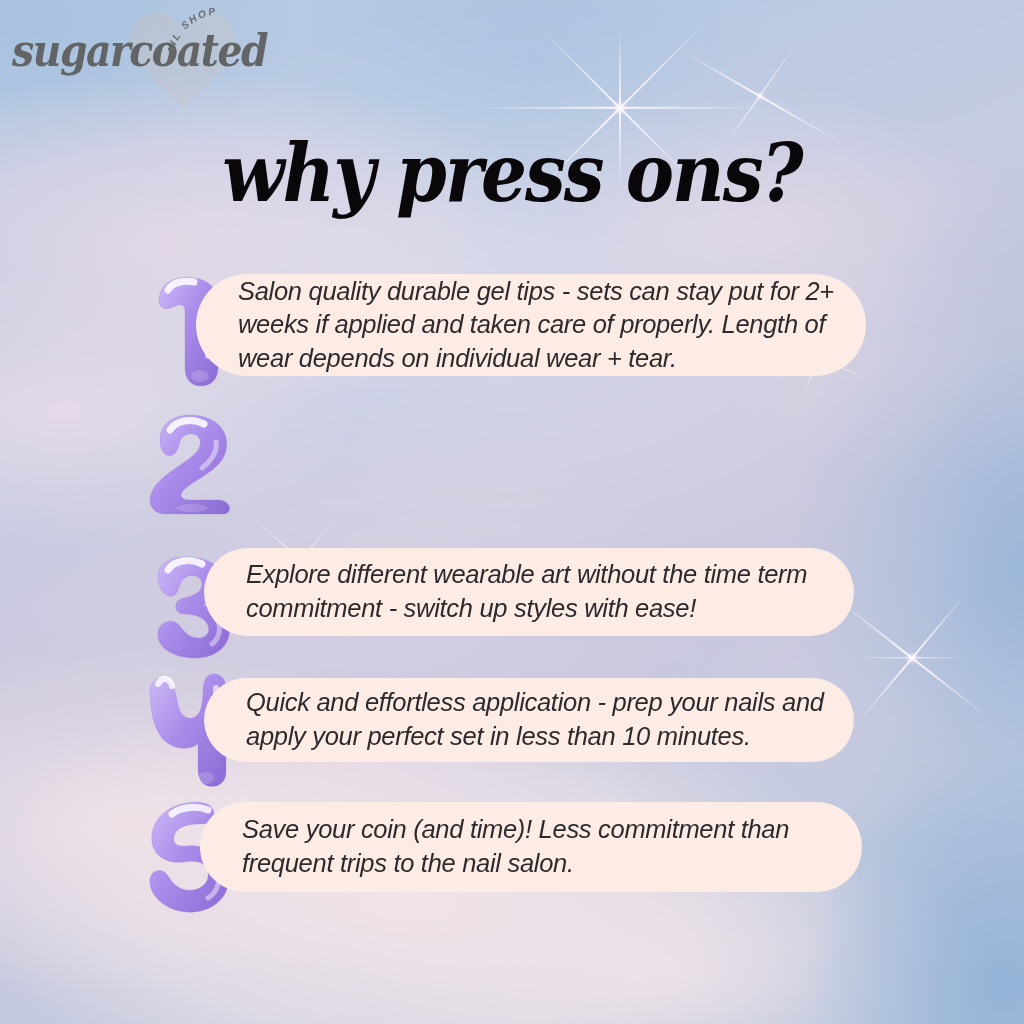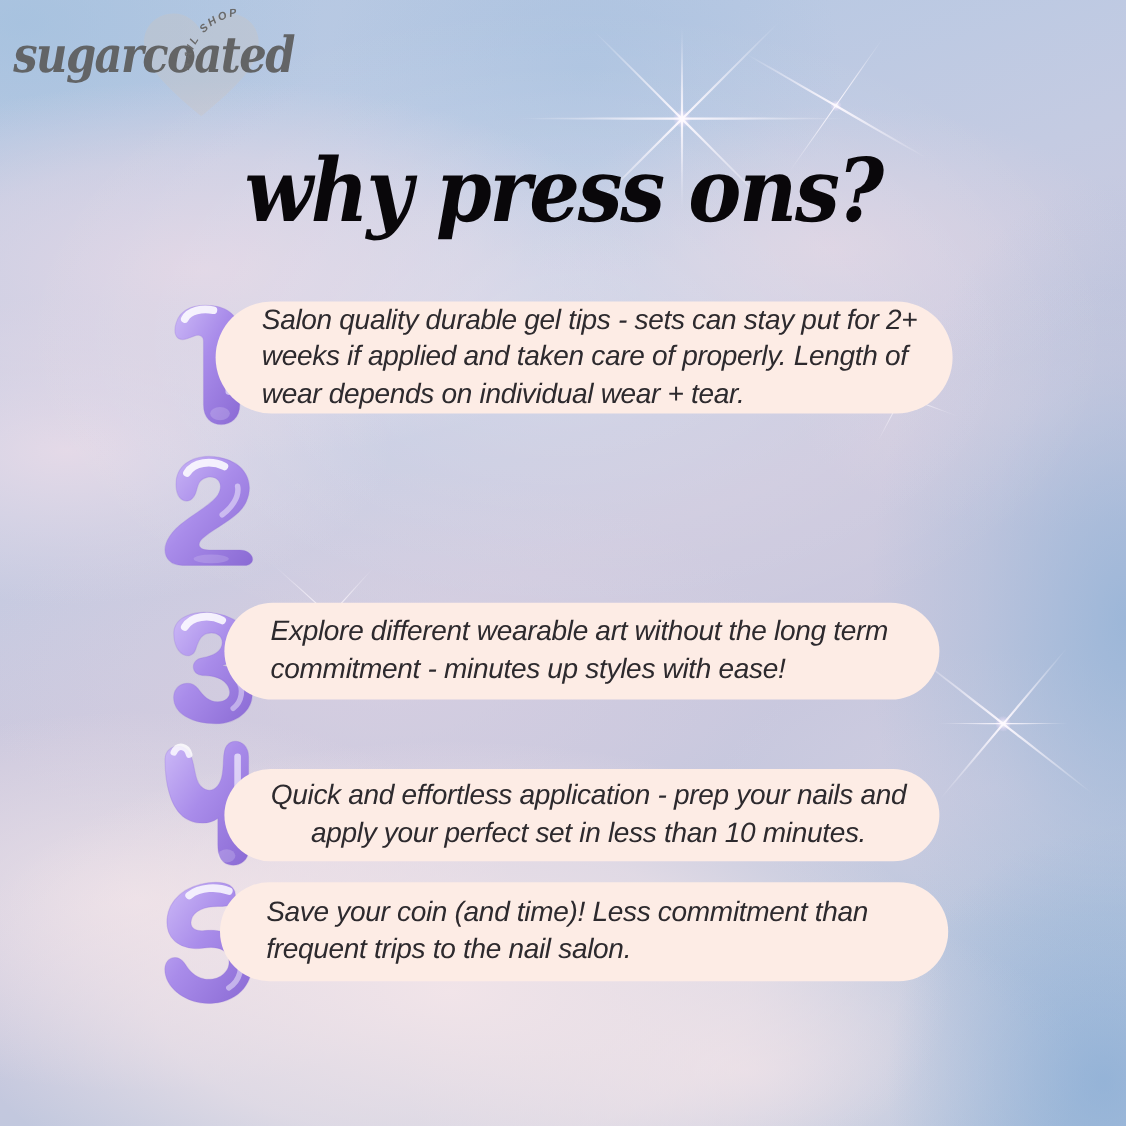--- a/index.html
+++ b/index.html
@@ -248,39 +248,39 @@
               <stop offset=".45" stop-color="#a98cea"></stop>
               <stop offset="1" stop-color="#8a6ad4"></stop>
           </linearGradient>
         </defs>
         <path d="M18 24 C18 8, 38 2, 58 6 C80 10, 90 26, 82 40 C78 47, 70 51, 62 53 C72 55, 84 60, 88 72 C94 90, 78 106, 56 106 C34 106, 16 96, 18 80 C20 68, 34 66, 40 74 C45 81, 50 86, 58 86 C68 86, 72 78, 66 70 C61 63, 50 62, 44 62 C34 62, 32 48, 44 46 C54 44, 62 40, 62 32 C62 25, 55 22, 48 24 C42 26, 40 32, 38 38 C34 50, 18 44, 18 24 Z" fill="url(#g3)" stroke="#8f71d8" stroke-width="1" stroke-opacity=".25"></path>
         <path d="M28 18 C34 8, 50 6, 62 12" stroke="rgba(255,255,255,.85)" stroke-width="7" fill="none" stroke-linecap="round"></path>
         <path d="M76 66 C82 74, 80 86, 72 92" stroke="rgba(255,255,255,.42)" stroke-width="5" fill="none" stroke-linecap="round"></path>
       </svg>
     </div>
     <div class="card" style="left:204px; top:548px; width:650px; height:88px;">
-      <p>Explore different wearable art without the long term commitment - minutes up styles with ease!</p>
+      <p>Explore different wearable art without the time term commitment - switch up styles with ease!</p>
     </div>
 
     <div class="num-wrap" style="left:136px; top:668px; width:104px; height:124px;">
       <svg viewBox="0 0 104 124">
         <defs>
           <linearGradient id="g4" x1="0" y1="0" x2="1" y2="1">
             <stop offset="0" stop-color="#cdbaf7"></stop>
               <stop offset=".45" stop-color="#a98cea"></stop>
               <stop offset="1" stop-color="#8a6ad4"></stop>
           </linearGradient>
         </defs>
         <path d="M14 22 C14 10, 30 6, 36 16 C42 26, 40 42, 48 48 C56 54, 64 48, 66 36 C68 24, 66 16, 70 10 C76 2, 90 6, 90 20 L90 104 C90 116, 80 120, 72 118 C64 116, 62 108, 62 100 L62 76 C54 82, 40 82, 30 74 C18 64, 14 42, 14 22 Z" fill="url(#g4)" stroke="#8f71d8" stroke-width="1" stroke-opacity=".25"></path>
         <path d="M22 16 C26 8, 34 10, 36 18" stroke="rgba(255,255,255,.8)" stroke-width="6" fill="none" stroke-linecap="round"></path>
         <path d="M80 20 L80 62" stroke="rgba(255,255,255,.62)" stroke-width="6" fill="none" stroke-linecap="round"></path>
         <ellipse cx="70" cy="110" rx="8" ry="6" fill="rgba(255,255,255,.18)"></ellipse>
       </svg>
     </div>
-    <div class="card" style="left:204px; top:699px; width:650px; height:84px;text-align:center;">
+    <div class="card" style="left:204px; top:678px; width:650px; height:84px;">
       <p>Quick and effortless application - prep your nails and apply your perfect set in less than 10 minutes.</p>
     </div>
 
     <div class="num-wrap" style="left:138px; top:798px; width:100px; height:120px;">
       <svg viewBox="0 0 100 120">
         <defs>
           <linearGradient id="g5" x1="0" y1="0" x2="1" y2="1">
             <stop offset="0" stop-color="#cdbaf7"></stop>
               <stop offset=".45" stop-color="#a98cea"></stop>
               <stop offset="1" stop-color="#8a6ad4"></stop>

